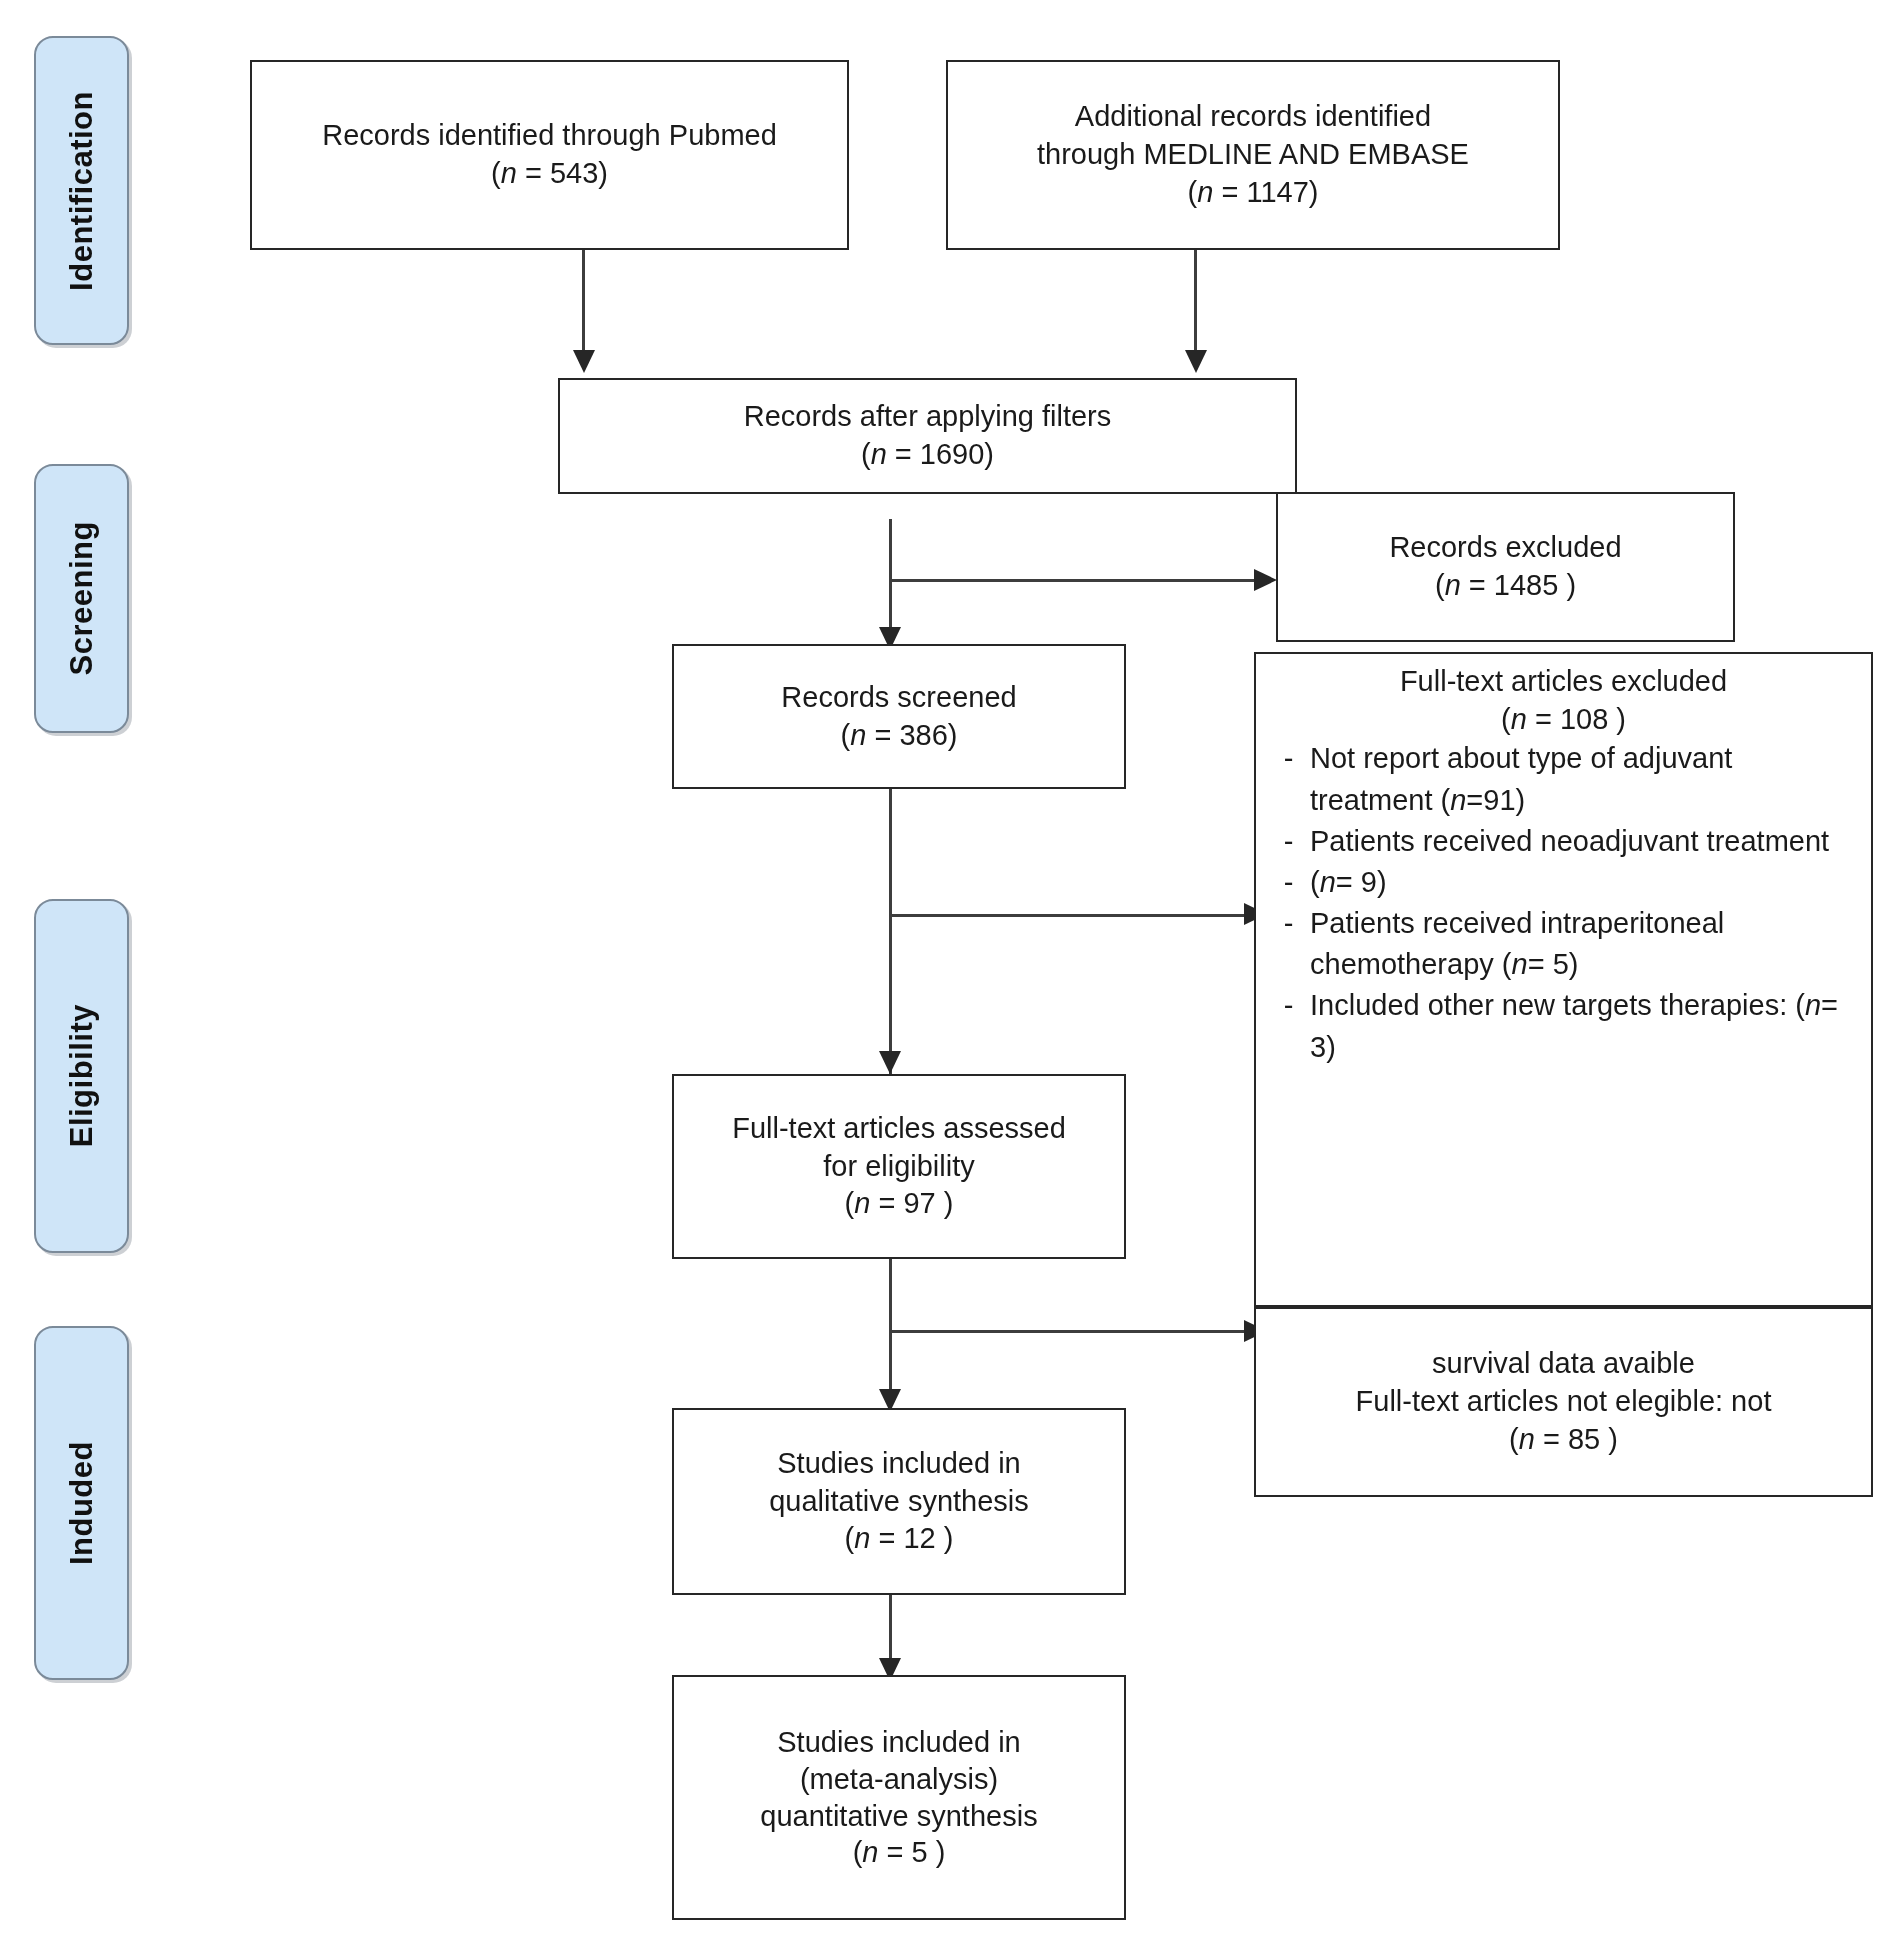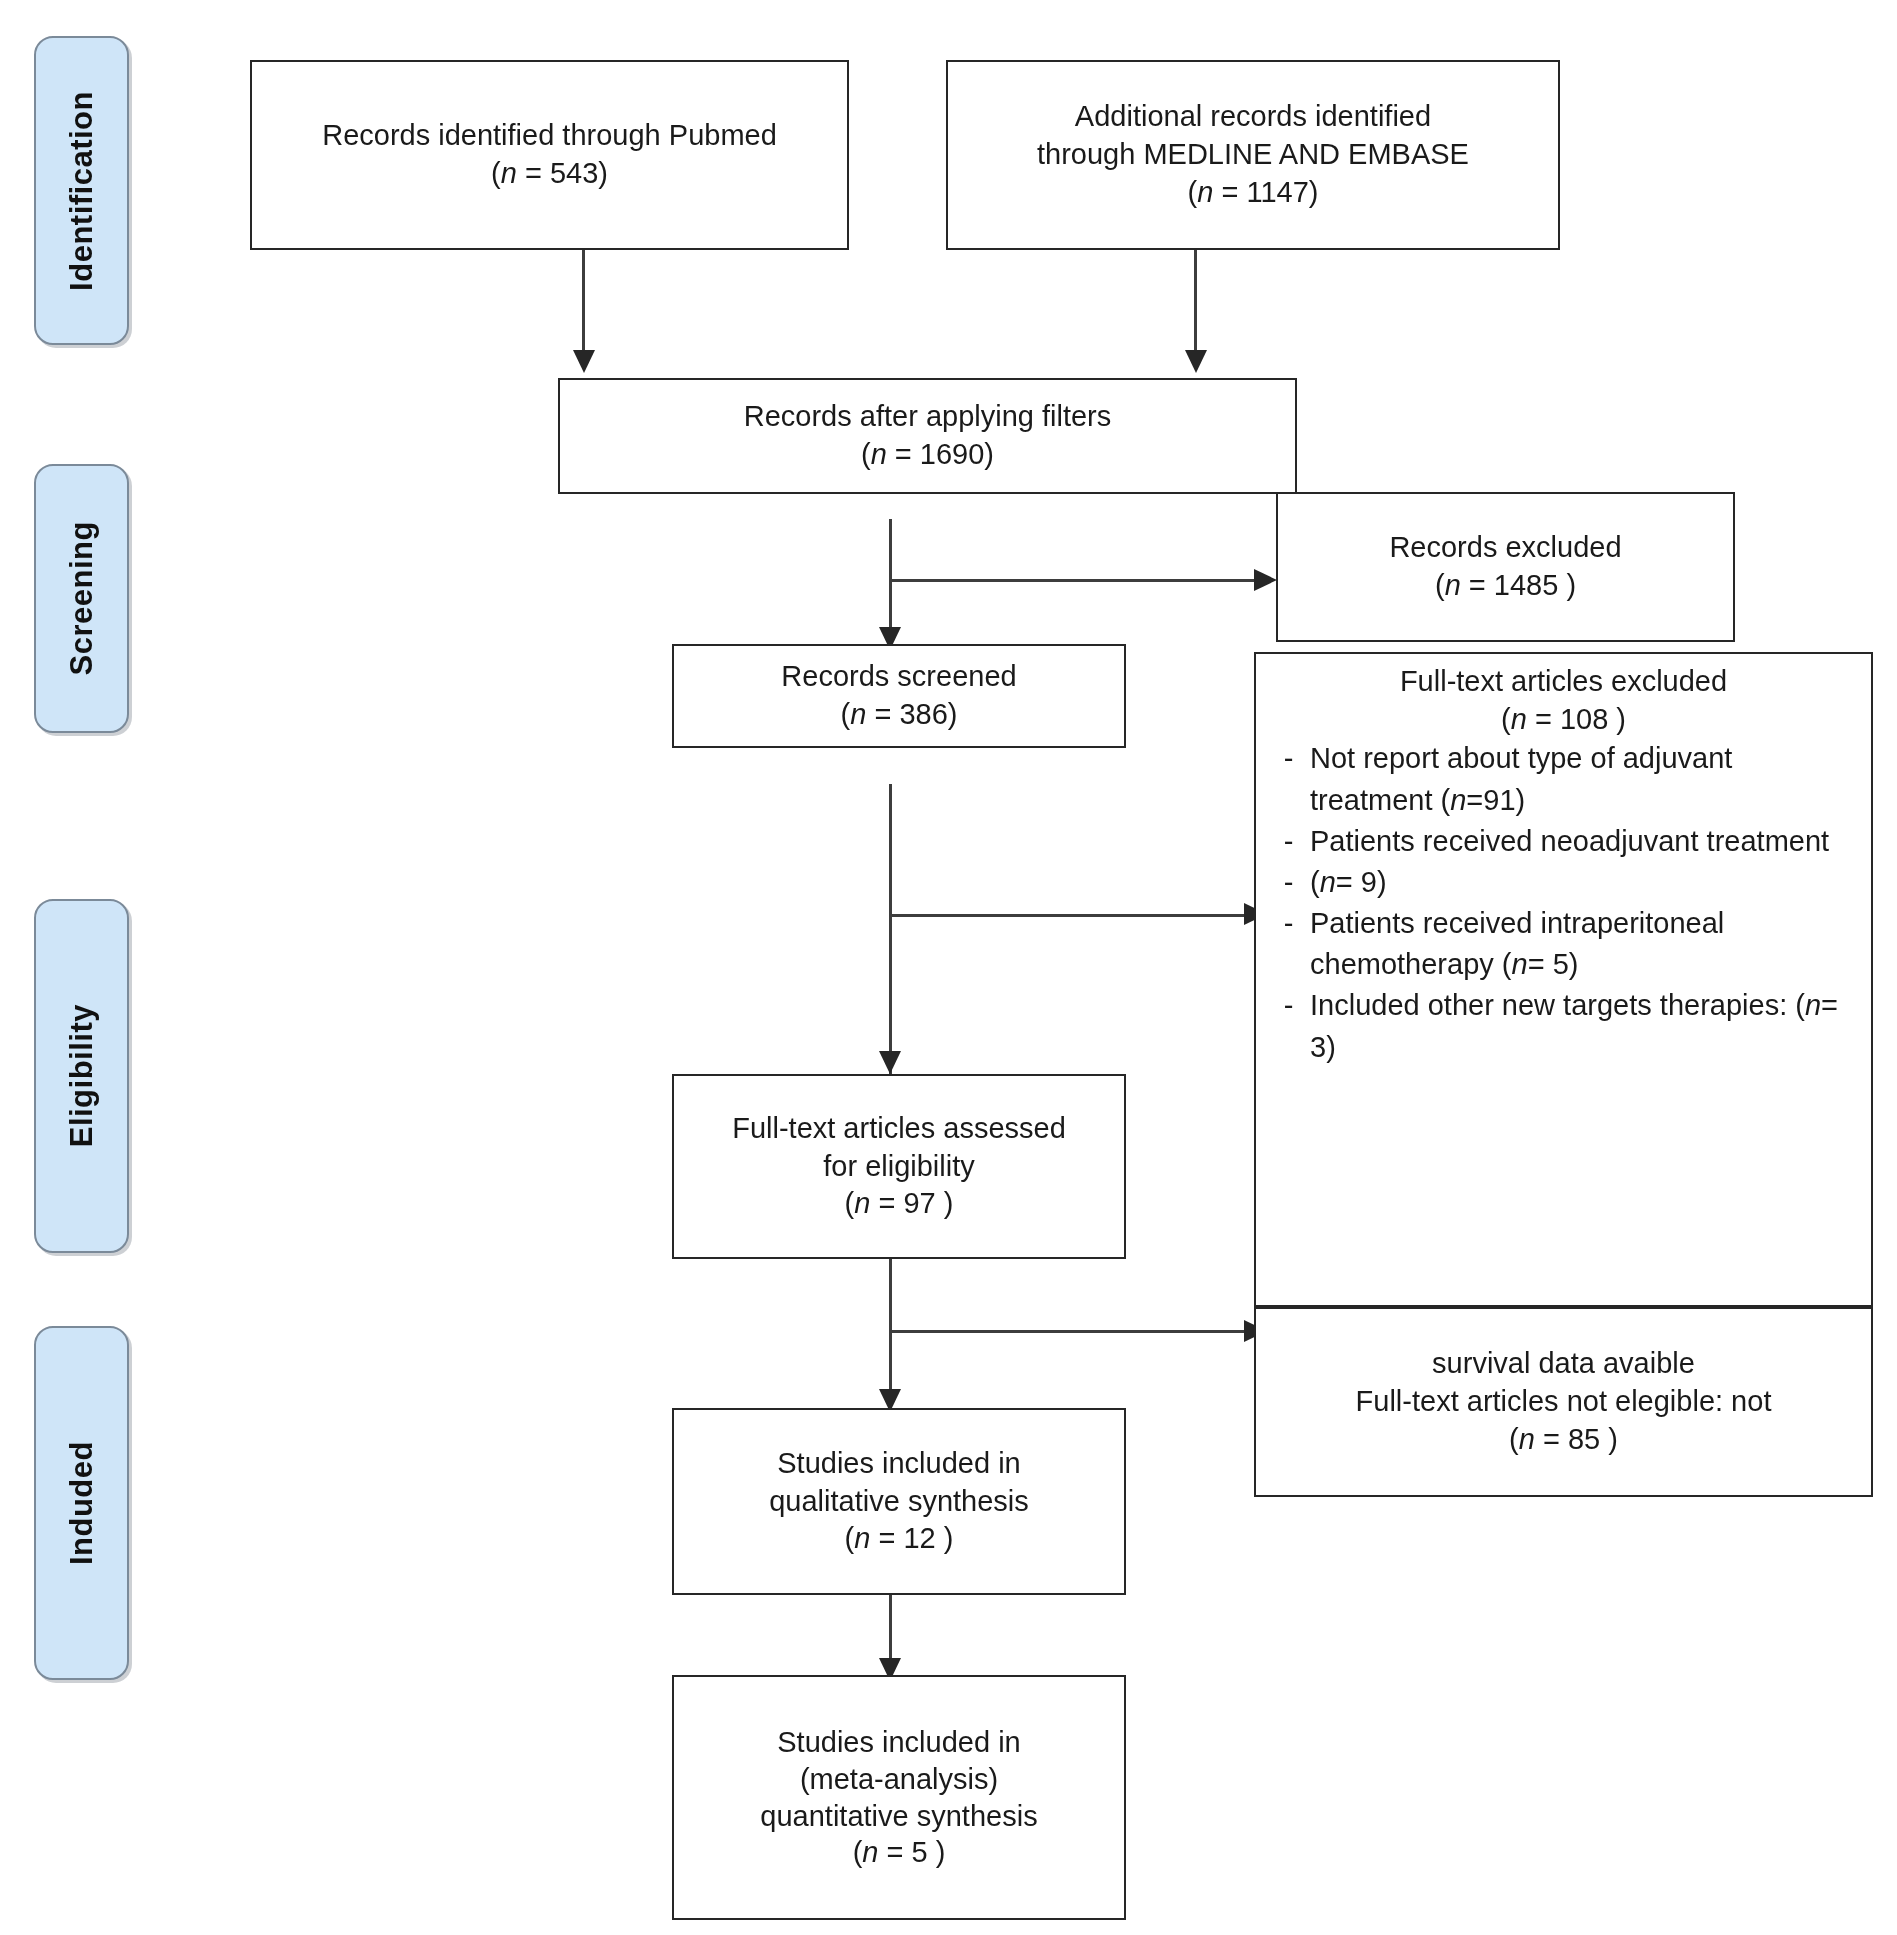--- a/index.html
+++ b/index.html
@@ -184,21 +184,21 @@
   <div class="fbox" style="left:522px; top:378px; width:739px; height:116px;margin-left:36px;">
     <span class="ln">Records after applying filters</span>
     <span class="ln"><span>(</span><em class="n">n</em><span> = 1690)</span></span>
   </div>
 
   <div class="fbox" style="left:1276px; top:492px; width:459px; height:150px;">
     <span class="ln">Records excluded</span>
     <span class="ln"><span>(</span><em class="n">n</em><span> = 1485  )</span></span>
   </div>
 
-  <div class="fbox" style="left:672px; top:644px; width:454px; height:104px;">
+  <div class="fbox" style="left:672px; top:644px; width:454px; height:145px;">
     <span class="ln">Records screened</span>
     <span class="ln"><span>(</span><em class="n">n</em><span> =  386)</span></span>
   </div>
 
   <div class="fbox listbox" style="left:1254px; top:652px; width:619px; height:655px;">
     <span class="hdr ln">Full-text articles excluded</span>
     <span class="hdr ln"><span>(</span><em class="n">n</em><span> = 108 )</span></span>
     <ul>
       <li>
         <span class="dash">-</span>

